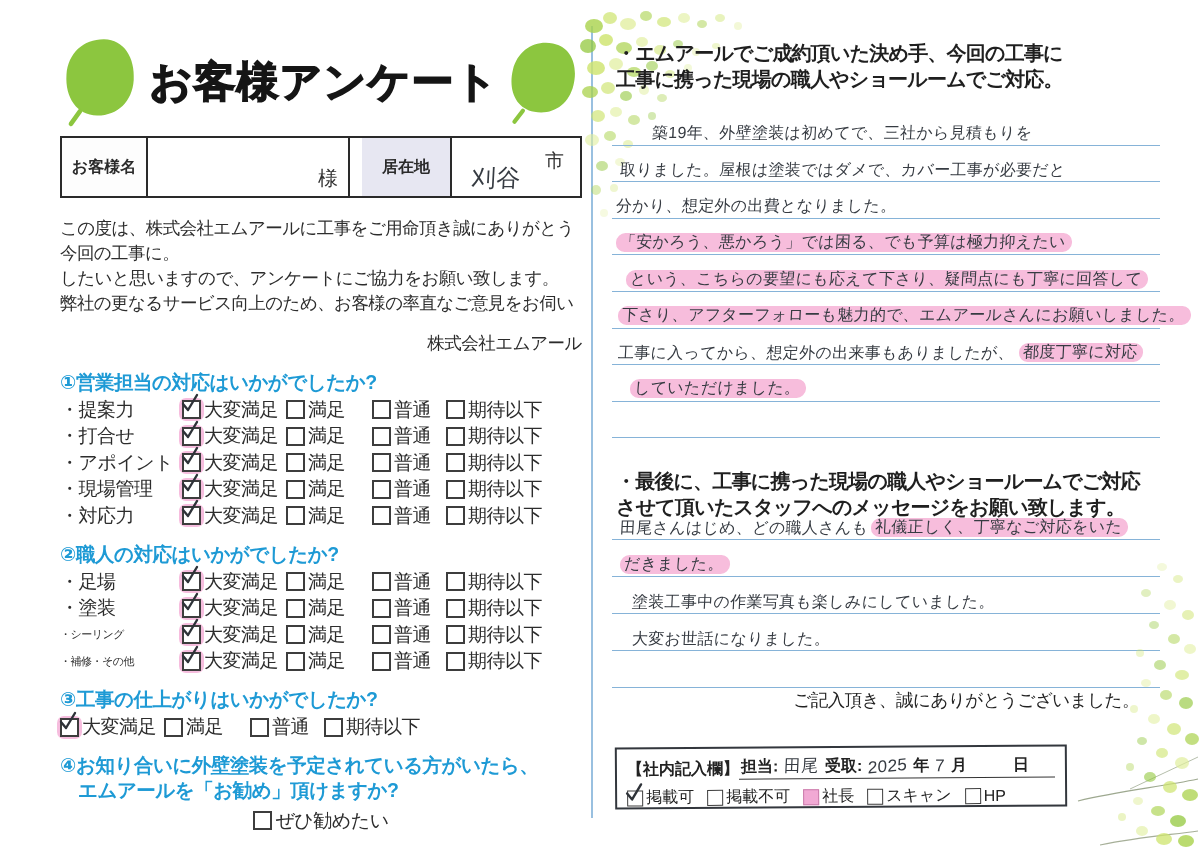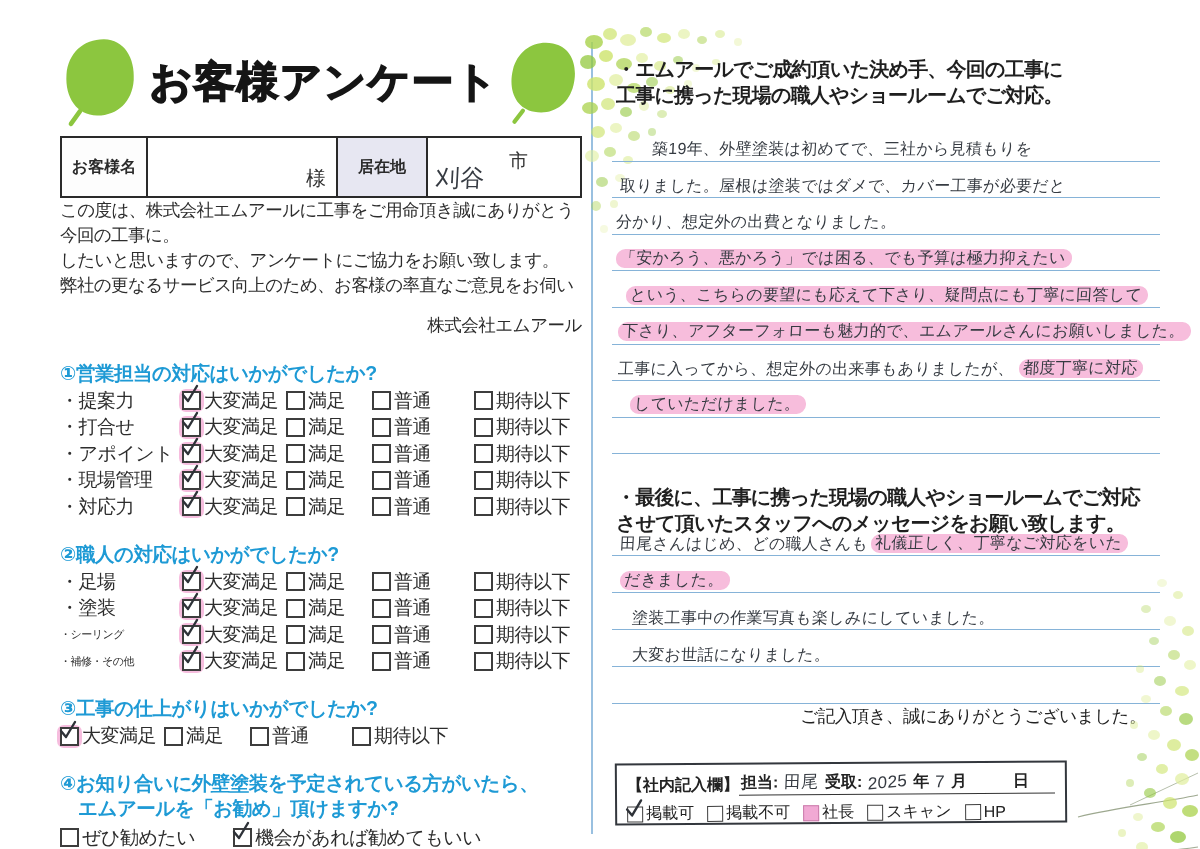--- a/index.html
+++ b/index.html
@@ -10,67 +10,67 @@
     color:#2b2b2b;
   }
   
   .left{position:absolute;left:60px;top:36px;width:522px;}
   .titlebar{display:flex;align-items:center;justify-content:space-between;height:92px;}
   .leaf{flex:0 0 auto;}
   .main-title{
     font-size:42px;font-weight:900;color:#151515;letter-spacing:1px;
     -webkit-text-stroke:1.5px #151515;white-space:nowrap;
   }
-  .ctable{display:flex;margin-top:8px;border:2px solid #2a2a2a;height:58px;}
+  .ctable{display:flex;margin-top:8px;border:2px solid #2a2a2a;height:58px;gap:12px;}
   .ctable .cell{border-right:2px solid #2a2a2a;position:relative;}
   .ctable .cell:last-child{border-right:none;}
   .ctable .hcell{display:flex;align-items:center;justify-content:center;font-weight:bold;font-size:16px;}
   .c1{width:84px;background:#fdfdfd;}
   .c2{width:188px;}
   .c3{width:88px;background:#e7e7f2;}
   .c4{width:108px;}
   .sama{position:absolute;right:10px;bottom:4px;font-size:20px;color:#333;}
   .city{position:absolute;left:8px;bottom:2px;font-size:24px;}
   .city-suffix{position:absolute;right:8px;top:10px;font-size:19px;color:#333;}
-  .intro{font-size:17.5px;line-height:1.43;letter-spacing:-0.6px;color:#2d2d2d;}
+  .intro{margin-top:18px;font-size:17.5px;line-height:1.43;letter-spacing:-0.6px;color:#2d2d2d;}
   .signature{text-align:right;font-size:17.5px;margin-top:15px;letter-spacing:-0.5px;}
-  .q{margin-top:24px;}
+  .q{margin-top:15px;}
   .qtitle{font-size:19.5px;font-weight:bold;color:#1e9ad5;letter-spacing:-0.5px;line-height:1.25;}
   .qtitle .ind{padding-left:18px;display:block;}
   .qrow{display:flex;align-items:center;margin-top:4.5px;font-size:19px;letter-spacing:-0.5px;height:22px;}
   .rlabel{width:122px;flex:0 0 auto;white-space:nowrap;color:#2d2d2d;}
   .rlabel.small{font-size:11px;}
   .opt{position:relative;display:flex;align-items:center;flex:0 0 auto;white-space:nowrap;color:#2d2d2d;}
-  .w1{width:104px}.w2{width:86px}.w3{width:102px}.w4{width:100px}
+  .w1{width:104px}.w2{width:86px}.w3{width:74px}.w4{width:100px}
   .cb{position:relative;width:15px;height:15px;border:2px solid #3d3d3d;background:#fff;
       margin-right:3px;flex:0 0 auto;}
   .tick{display:none;position:absolute;left:-3px;top:-8px;overflow:visible;}
   .checked .tick{display:block;}
   .blob.checked .cb::before{
     content:"";position:absolute;left:-5px;top:-4px;width:25px;height:23px;
     background:#f6b9dc;border-radius:7px;z-index:-1;opacity:.95;
   }
   .q4opts{margin-top:6px;font-size:19px;letter-spacing:-0.5px;}
-  .q4row{display:flex;gap:38px;margin-top:4px;align-items:center;height:24px;}
+  .q4row{display:flex;gap:38px;margin-top:4px;align-items:center;height:24px;flex-direction:column;}
   
-  .right{position:absolute;left:590px;top:0;width:610px;height:609px;margin-top:16px;}
+  .right{position:absolute;left:590px;top:0;width:610px;height:609px;}
   .divider{position:absolute;left:1px;top:26px;width:2px;height:792px;background:#7fb0d8;opacity:.8;}
   .rheader{position:absolute;left:26px;width:560px;font-size:20px;font-weight:bold;
            color:#1f1f1f;line-height:1.32;letter-spacing:-0.8px;}
   .h1{top:40px;}
   .h2{top:468px;}
   .rules{position:absolute;left:22px;width:548px;}
   .ru1{top:109px;}
   .ru2{top:503px;}
   .rrow{height:33.6px;border-bottom:1.6px solid #86b3d8;display:flex;align-items:flex-end;
         padding-bottom:2px;white-space:nowrap;font-size:16px;line-height:1.15;}
   .ru2 .rrow{height:34px;}
   .hw{letter-spacing:.3px;color:#363b42;transform:skewX(-3deg);display:inline-block;}
   .hl{background:#f7bddc;border-radius:9px;padding:0 6px 1px 4px;}
-  .closing{position:absolute;right:54px;top:688px;font-size:17.5px;letter-spacing:-0.5px;color:#222;}
+  .closing{position:absolute;right:61px;top:688px;font-size:17.5px;letter-spacing:-0.5px;color:#222;}
   
   .obox{position:absolute;left:25px;top:746px;width:452px;height:62px;border:2px solid #33373d;
         background:rgba(255,255,255,.92);transform:rotate(-0.4deg);padding:6px 10px 4px 10px;
         box-sizing:border-box;}
   .orow1{display:flex;align-items:flex-end;font-size:16px;font-weight:bold;color:#222;}
   .orow1 .uline{display:flex;align-items:flex-end;border-bottom:1.6px solid #333;flex:1;
                 padding:0 2px 1px 2px;gap:6px;}
   .orow1 .hwv{font-weight:normal;font-size:17px;}
   .hw-year{transform:skewX(-6deg) rotate(-5deg);}
   .dayspace{width:34px;}

